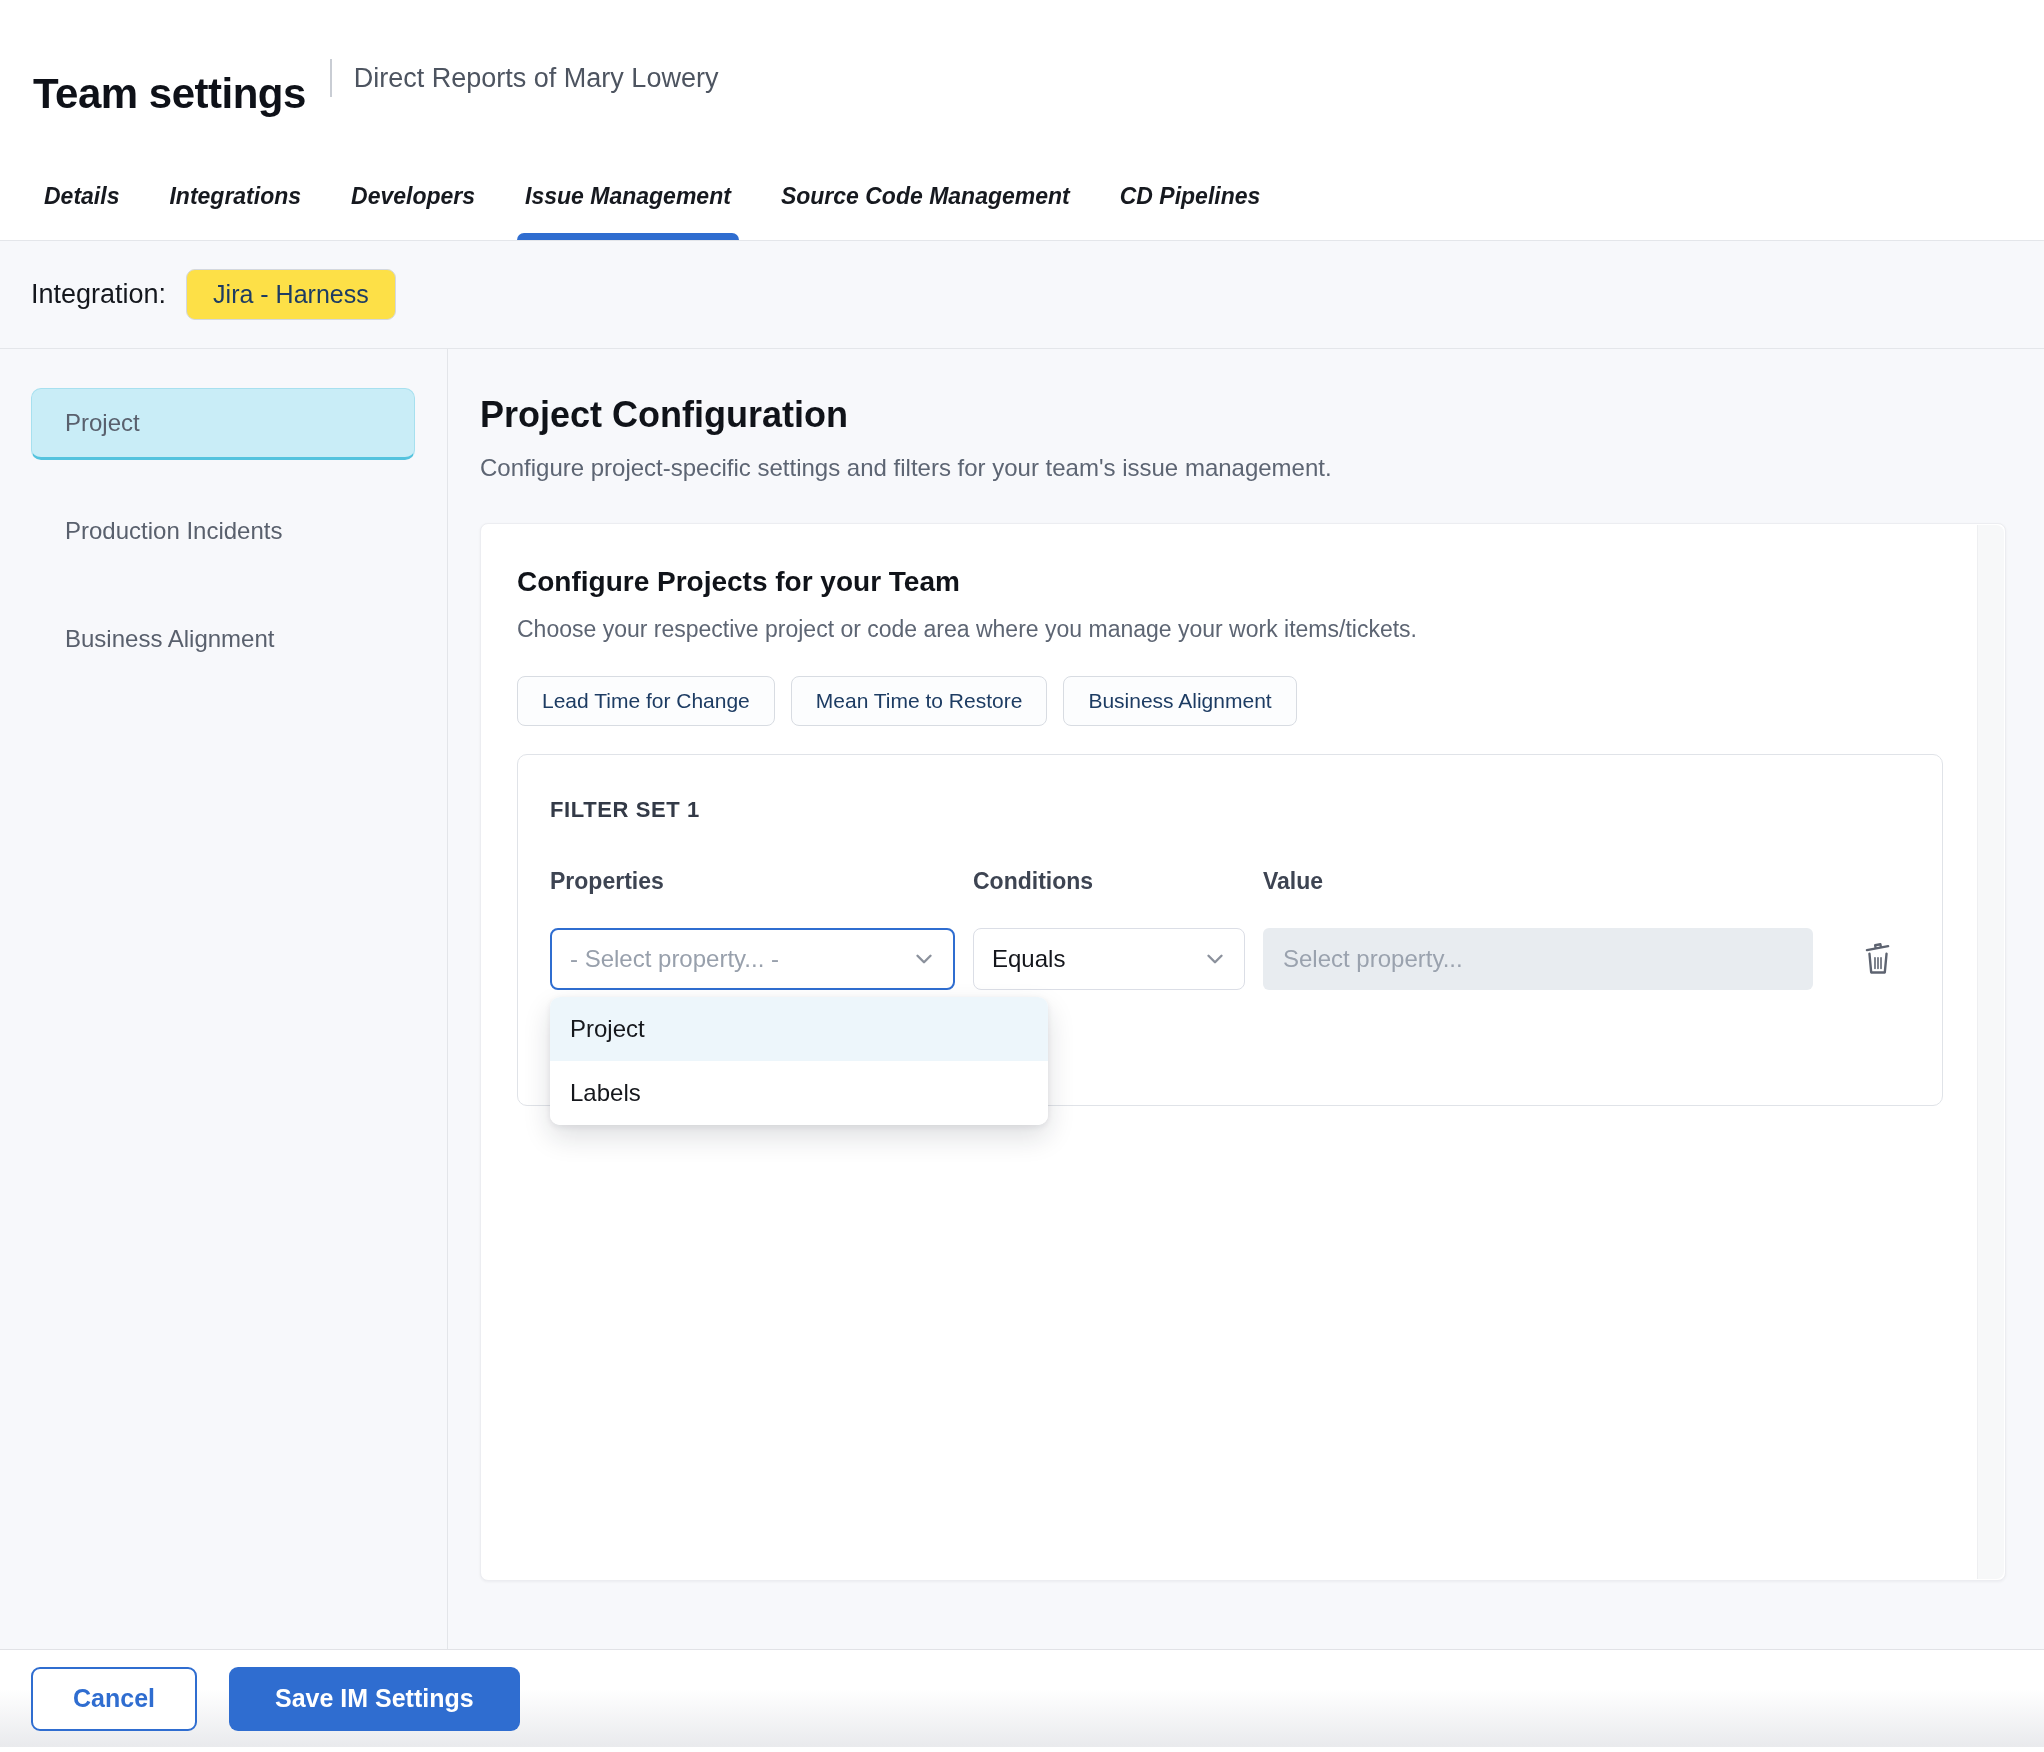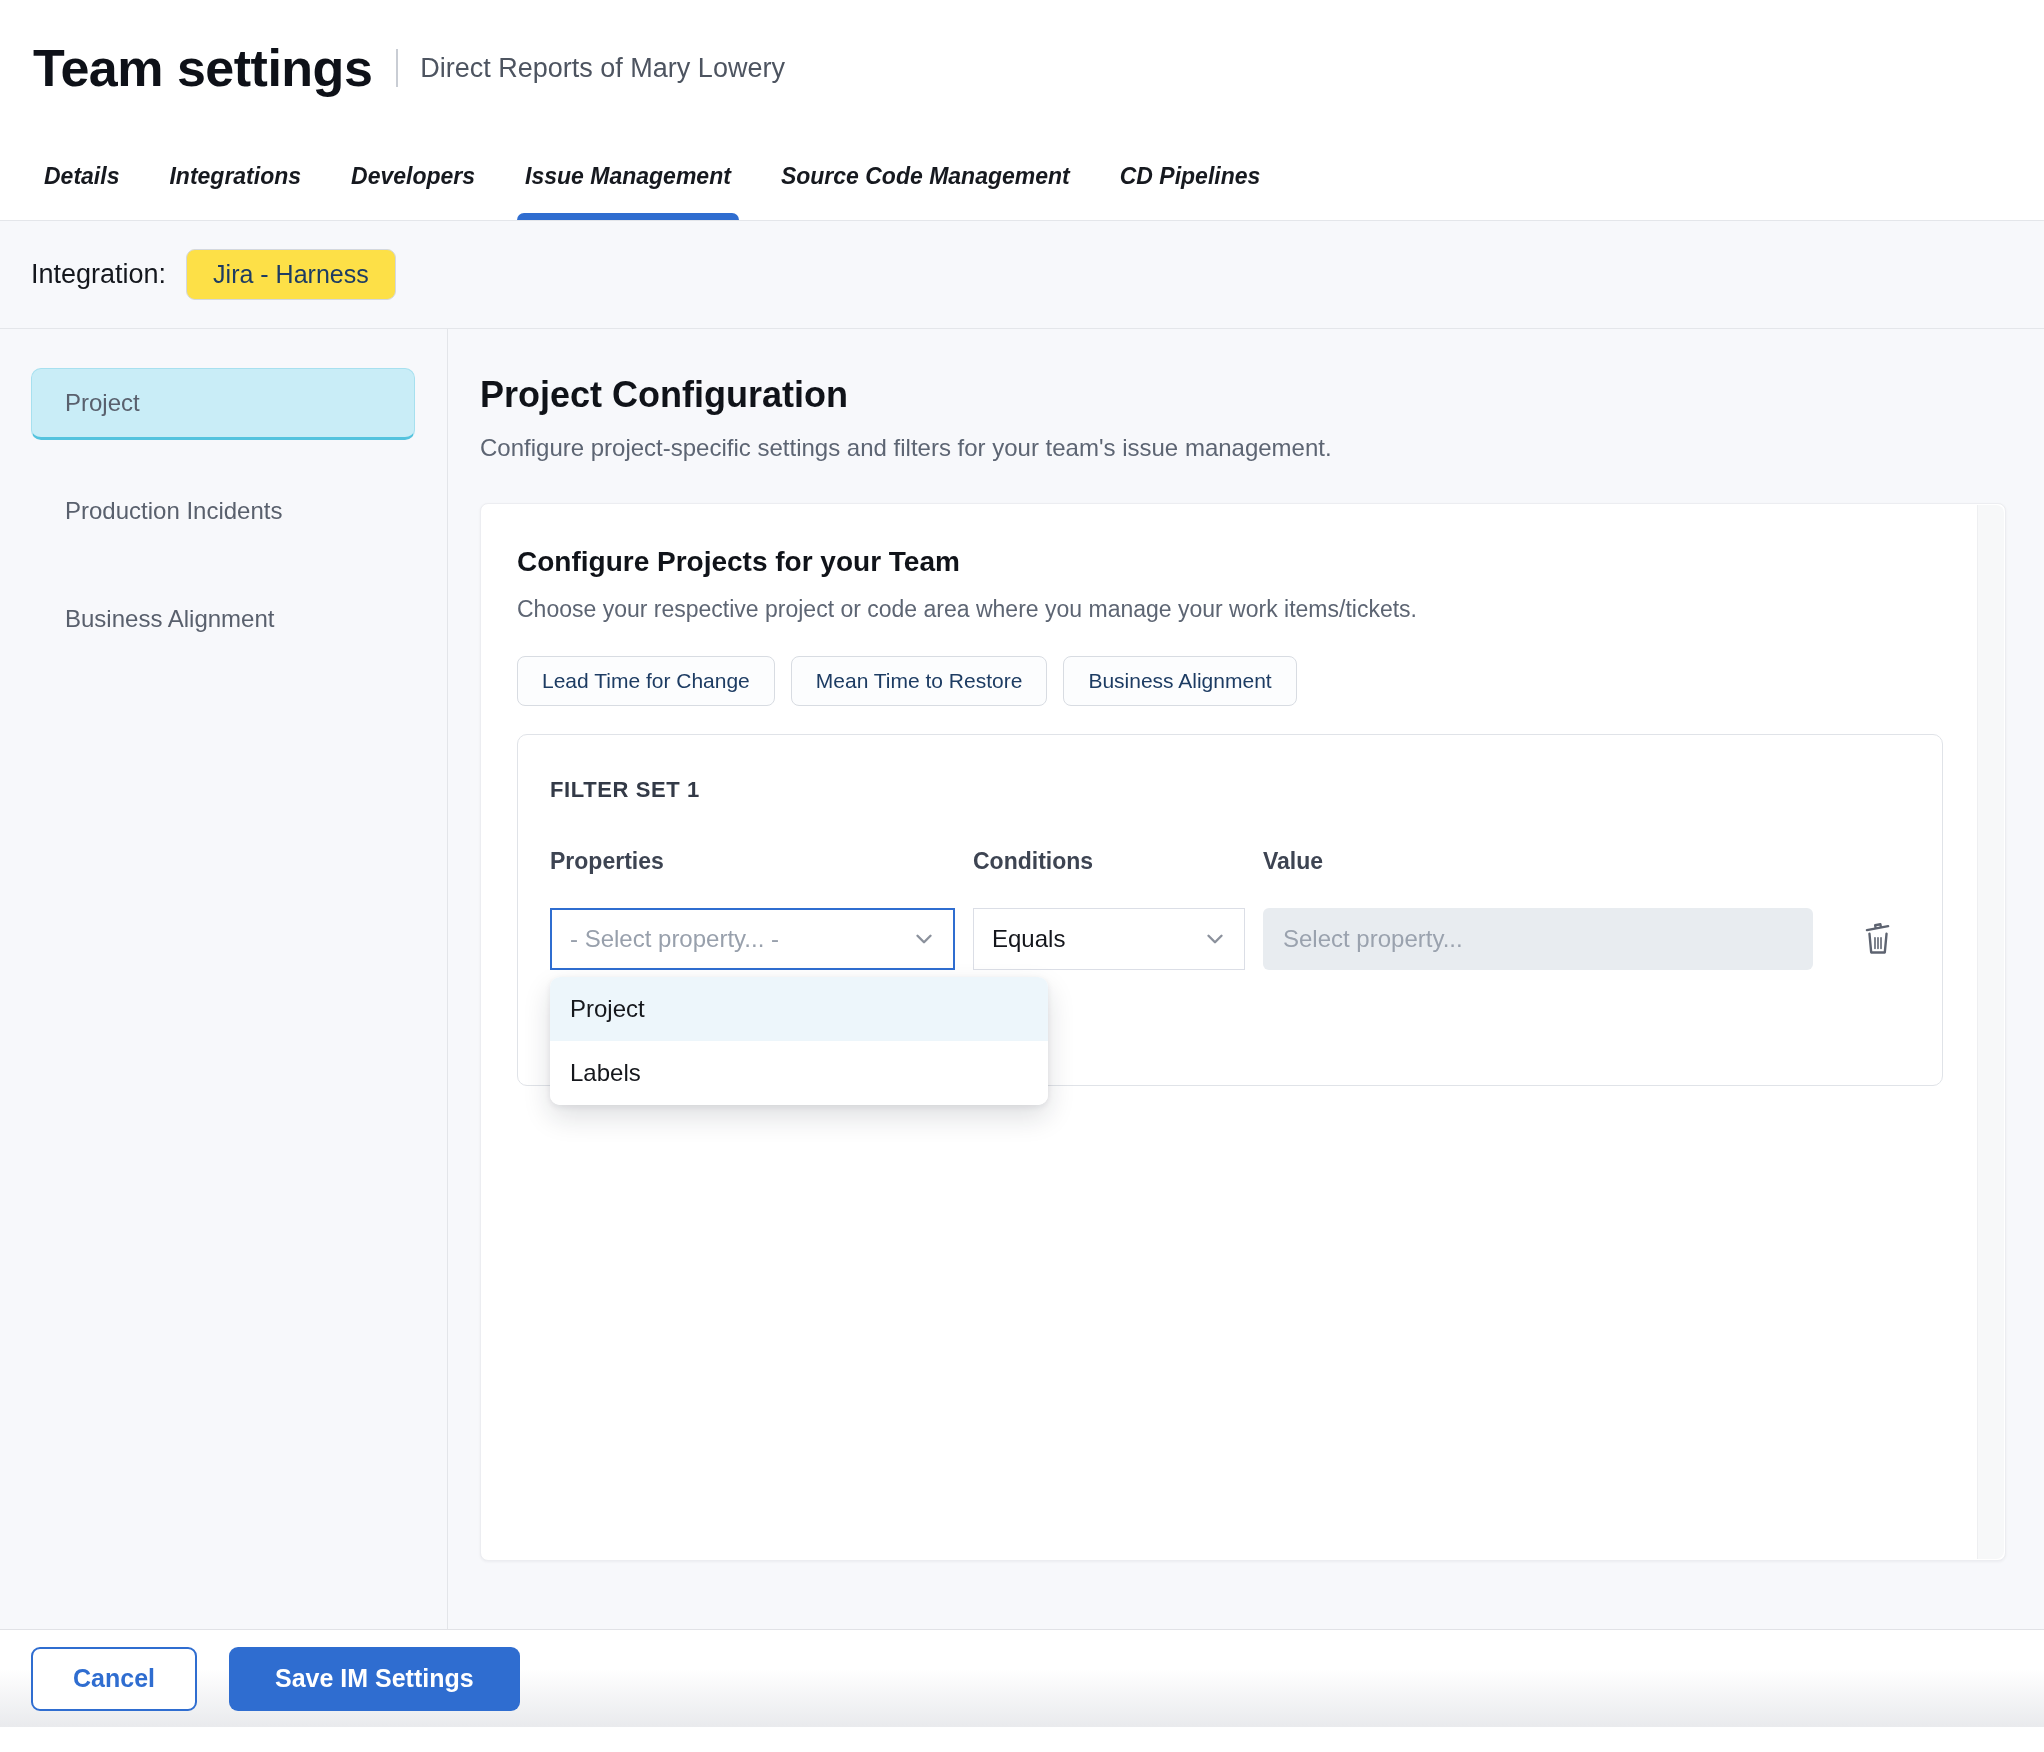--- a/index.html
+++ b/index.html
@@ -5,21 +5,21 @@
   * { margin:0; padding:0; box-sizing:border-box; }
   html,body { width:2044px; height:1752px; }
   body {
     font-family:"Liberation Sans","DejaVu Sans",sans-serif;
     background:#ffffff; color:#101319; overflow:hidden;
   }
   .page { width:2044px; height:1752px; position:relative; background:#ffffff; }
 
   
   .header-top { padding:38px 0 0 33px; display:flex; align-items:center; }
-  .app-title { font-size:52px; font-weight:700; color:#0e1118; letter-spacing:-0.5px; }
+  .app-title { font-size:42px; font-weight:700; color:#0e1118; letter-spacing:-0.5px;margin-top:32px; }
   .title-divider { width:0; height:38px; border-left:2px solid #c9cdd4; margin:0 22px 0 24px; }
   .app-subtitle { font-size:27px; font-weight:400; color:#4d5460; }
 
   .tabs { margin-top:64px; padding-left:44px; display:flex; gap:50px;
           border-bottom:1px solid #e4e6ea;font-style:italic; }
   .tab { font-size:23px; font-weight:700; color:#16191f; line-height:28px;
          padding-bottom:30px; position:relative; cursor:pointer; white-space:nowrap; }
   .tab.active::after { content:""; position:absolute; left:-8px; right:-8px; bottom:0;
          height:7px; background:#2f6dd0; border-radius:7px 7px 0 0; }
 
@@ -57,21 +57,21 @@
 
   .filter-box { margin-top:28px; width:1426px; height:352px; border:1px solid #e0e3e8;
          border-radius:10px; padding:42px 32px 0 32px; position:relative; background:#ffffff; }
   .filter-title { font-size:22px; font-weight:700; color:#333a47; letter-spacing:0.6px; line-height:26px; }
 
   .filter-grid { display:grid; grid-template-columns:405px 272px 550px auto; column-gap:18px; }
   .labels-row { margin-top:44px; }
   .col-label { font-size:23px; font-weight:700; color:#3d4452; line-height:28px; }
   .controls-row { margin-top:33px; }
 
-  .select { height:62px; border-radius:0; background:#ffffff; display:flex;
+  .select { height:62px; border-radius:8px; background:#ffffff; display:flex;
          align-items:center; justify-content:space-between; padding:0 16px 0 18px;
          font-size:24px; cursor:pointer; }
   .select.focused { border:2px solid #2f6dd0; color:#98a0ac; }
   .select.normal { border:1px solid #dbdee6; color:#14161c; }
   .chevron { width:26px; height:26px; flex-shrink:0; }
 
   .value-input { height:62px; border:none; outline:none; background:#e8ecf0; border-radius:6px;
          padding:0 20px; font-size:24px; color:#14161c;
          font-family:"Liberation Sans","DejaVu Sans",sans-serif; }
   .value-input::placeholder { color:#9aa2ae; }

